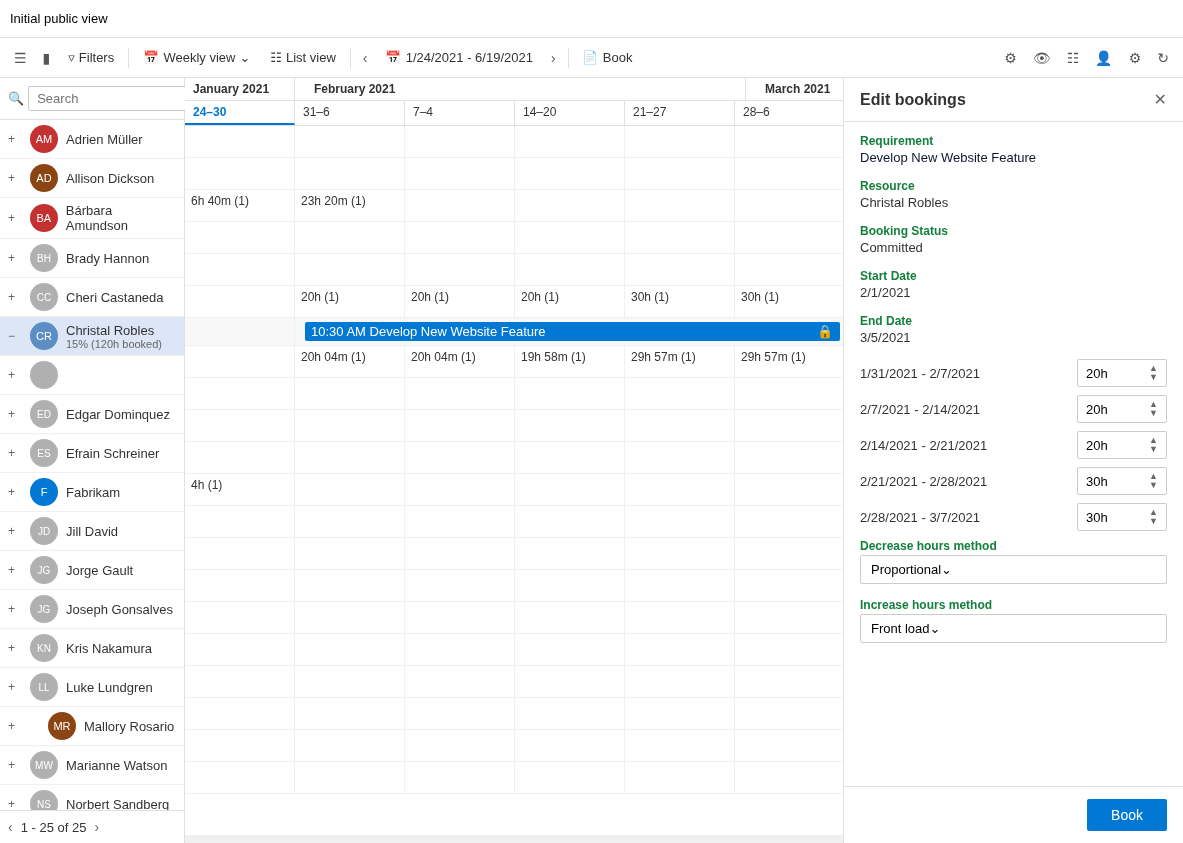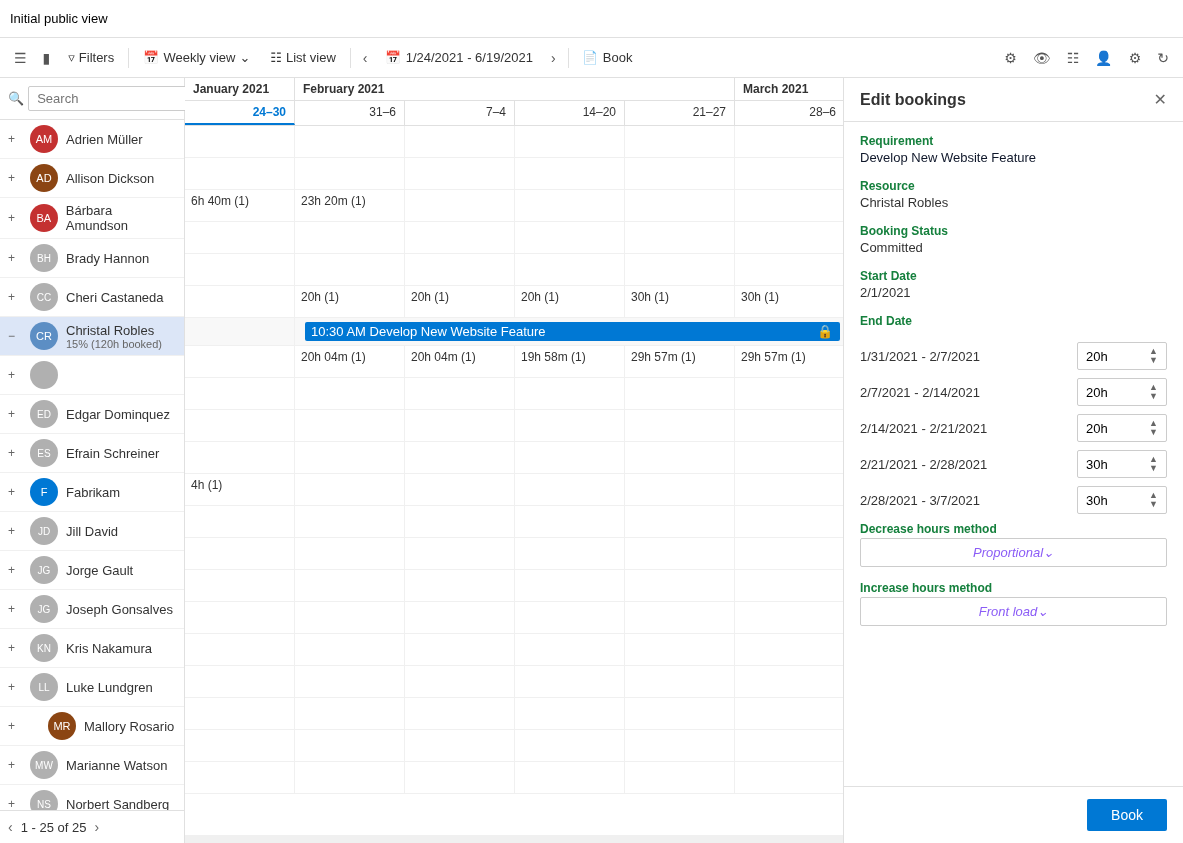--- a/index.html
+++ b/index.html
@@ -131,38 +131,39 @@
       flex-direction: column;
       background: #fff;
     }
     .calendar-header {
       background: #fff;
       border-bottom: 1px solid #e0e0e0;
     }
     .month-row {
       display: flex;
       border-bottom: 1px solid #e0e0e0;
+      gap: 11px;
     }
     .month-cell {
       padding: 4px 8px;
       font-size: 12px;
       font-weight: 600;
       color: #333;
       border-right: 1px solid #e0e0e0;
       flex-shrink: 0;
     }
     .week-row {
       display: flex;
     }
     .week-cell {
       padding: 4px 8px;
       font-size: 12px;
       color: #333;
       border-right: 1px solid #e0e0e0;
-      text-align: right;
+      text-align: left;
       flex-shrink: 0;
       width: 110px;
     }
     .week-cell.active {
       border-bottom: 2px solid #0078d4;
       color: #0078d4;
       font-weight: 600;
     }
     .calendar-body {
       overflow-y: auto;
@@ -255,27 +256,26 @@
     }
     .hour-spinners { display: flex; flex-direction: column; }
     .hour-spinner { background: none; border: none; cursor: pointer; font-size: 9px; color: #666; line-height: 1; }
 
     .dropdown-field {
       border: 1px solid #ccc;
       border-radius: 2px;
       padding: 6px 10px;
       display: flex;
       align-items: center;
-      justify-content: center;
+      justify-content: flex-start;
       cursor: pointer;
       font-size: 13px;
-      color: #8b5cf6;
+      color: #000000;
       background: #fff;
       width: 100%;
-      font-style: italic;
     }
 
     .edit-panel-footer {
       padding: 12px 16px;
       border-top: 1px solid #e0e0e0;
       display: flex;
       justify-content: flex-end;
     }
     .book-btn {
       background: #0078d4;
@@ -698,20 +698,21 @@
       <div class="field-group">
         <div class="field-label">Booking Status</div>
         <div class="field-value plain">Committed</div>
       </div>
       <div class="field-group">
         <div class="field-label">Start Date</div>
         <div class="field-value plain">2/1/2021</div>
       </div>
       <div class="field-group">
         <div class="field-label">End Date</div>
+        <div class="field-value plain">3/5/2021</div>
       </div>
 
       <div id="week-bookings">
           <div class="week-booking-row">
             <div class="week-booking-label">1/31/2021 - 2/7/2021</div>
             <div class="hour-input" style="display: flex; align-items: center; justify-content: space-between;">
               <span>20h</span>
               <div class="hour-spinners">
                 <button class="hour-spinner">▲</button>
                 <button class="hour-spinner">▼</button>

